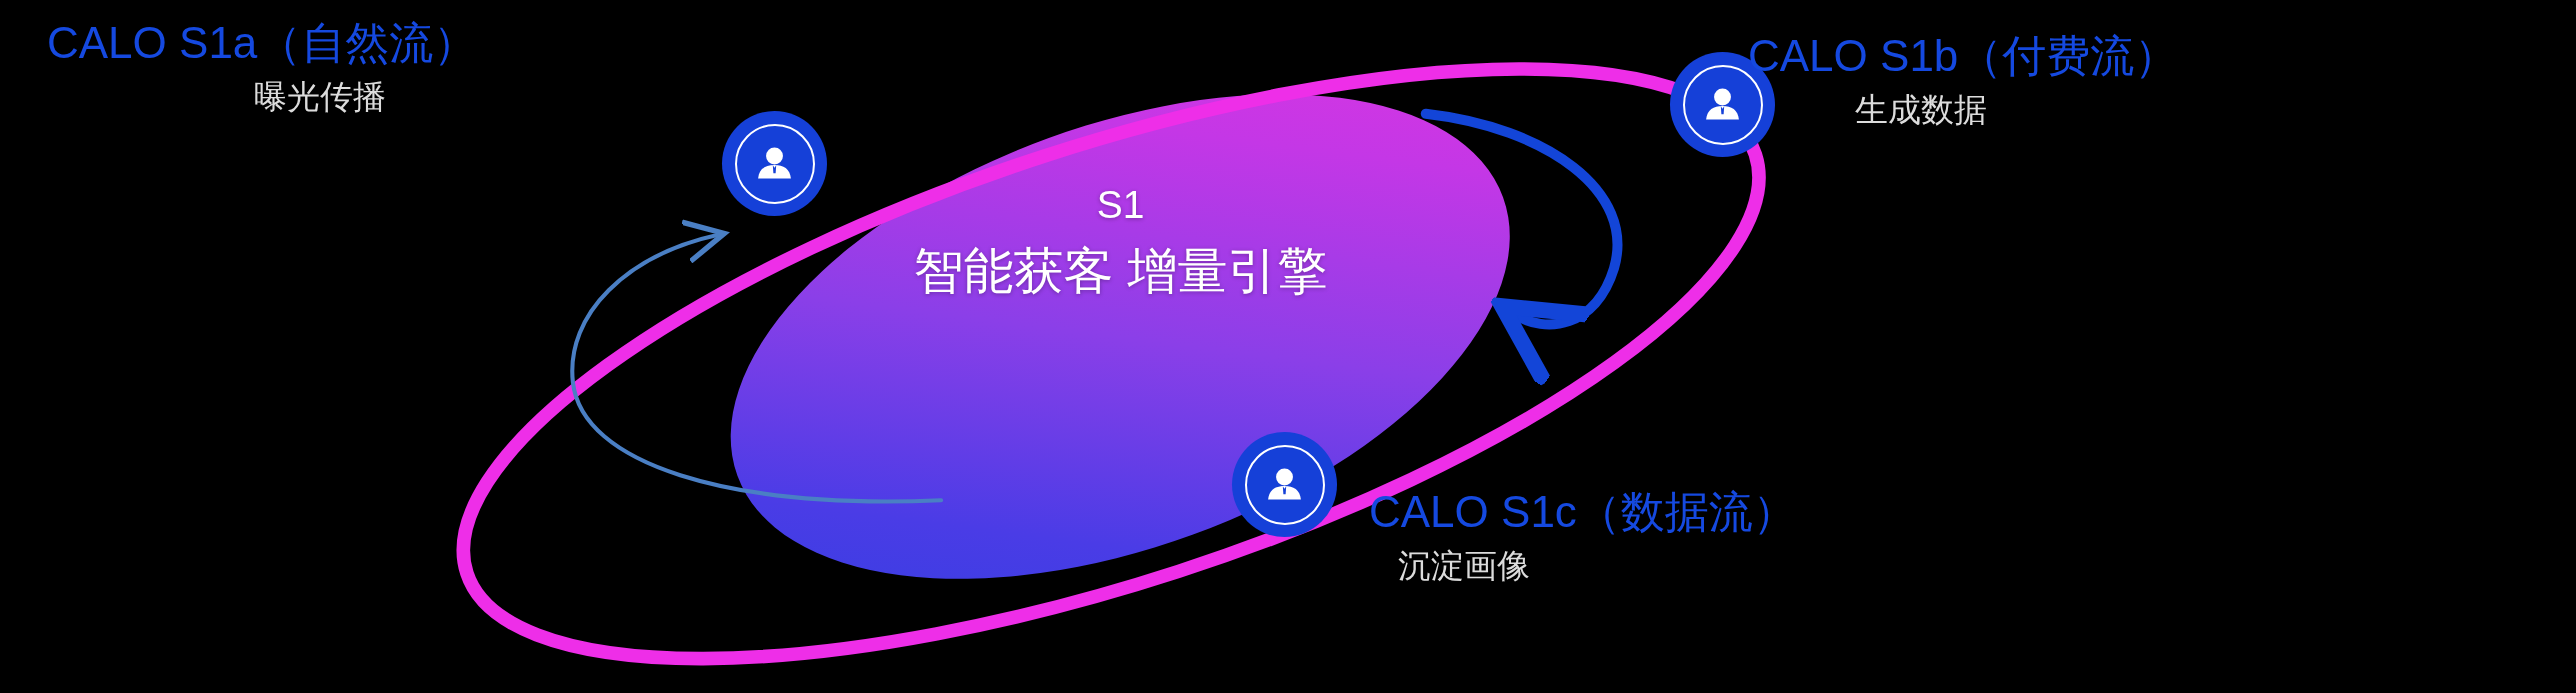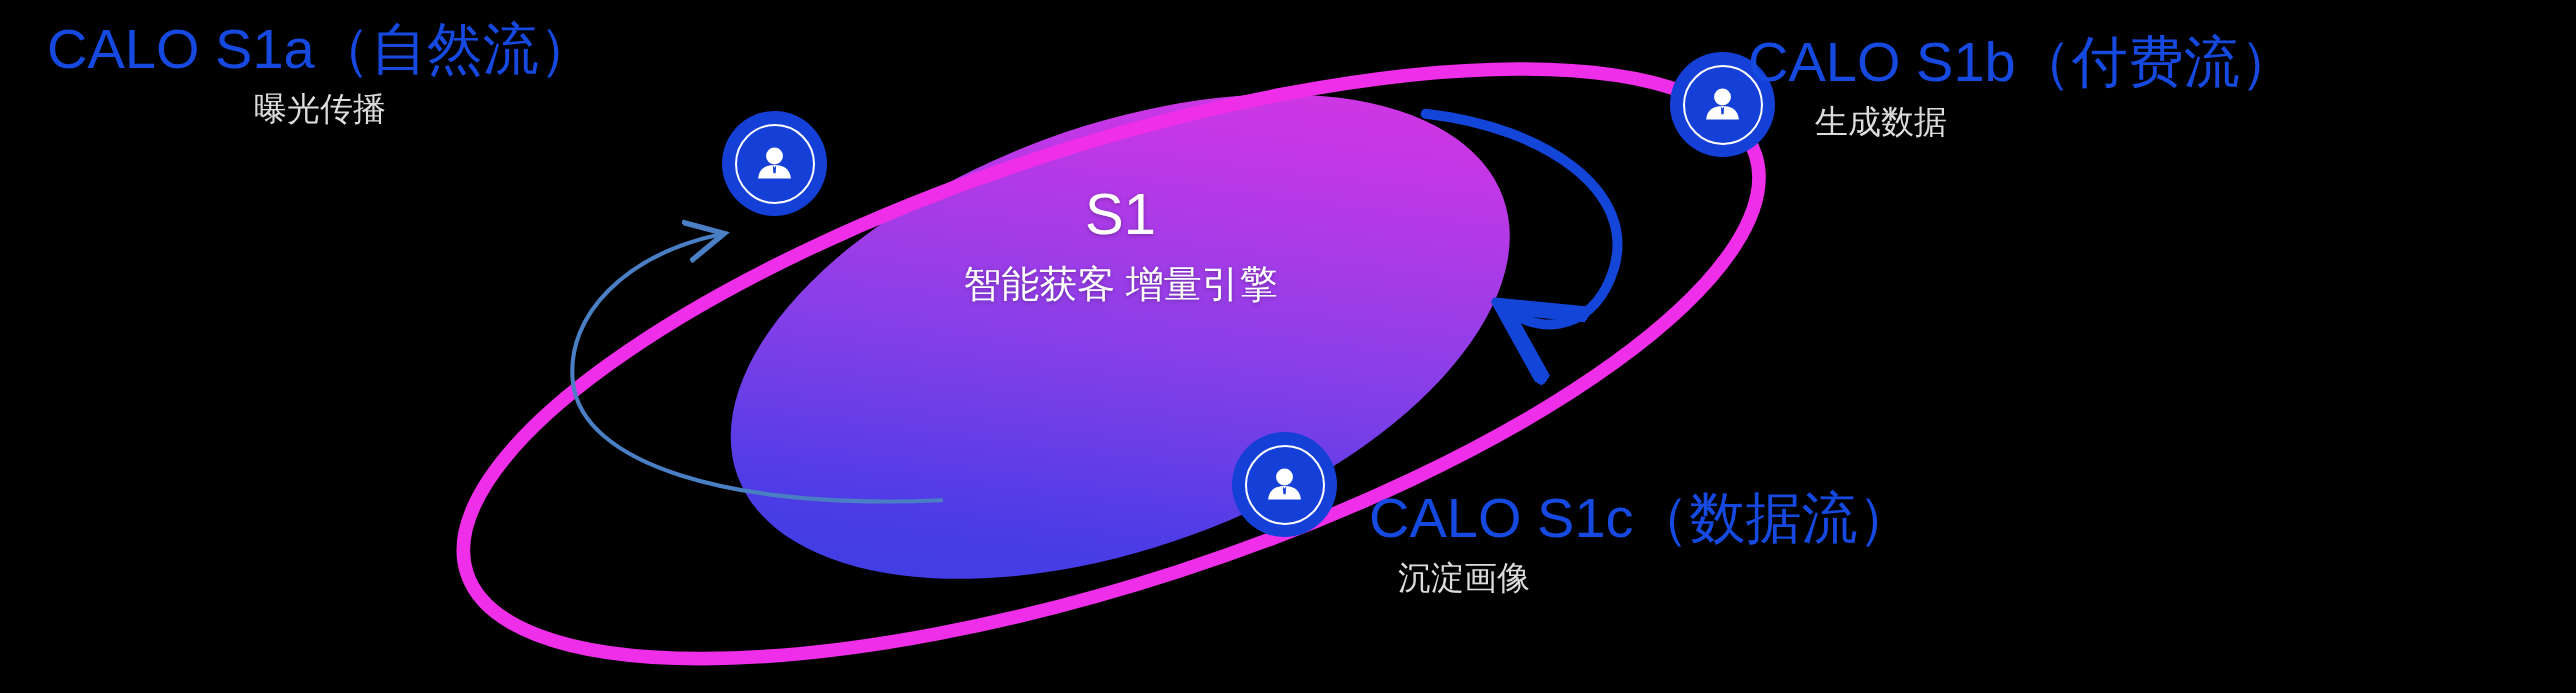--- a/index.html
+++ b/index.html
@@ -26,54 +26,54 @@
     overflow: visible;
   }
 
   
   .label-group {
     position: absolute;
     white-space: nowrap;
   }
   .label-title {
     color: #1549E0;
-    font-size: 56px;
+    font-size: 44px;
     line-height: 1.05;
     letter-spacing: 0px;
     font-weight: 400;
   }
   .label-sub {
     color: #DCDCDC;
     font-size: 33px;
     line-height: 1.1;
     font-weight: 400;
     margin-top: 12.7px;
   }
   .sub-indent-a { margin-left: 207px; }
-  .sub-indent-b { margin-left: 67px; }
+  .sub-indent-b { margin-left: 107px; }
   .sub-indent-c { margin-left: 29px; }
 
   
   .core-text {
     position: absolute;
     left: 866px;
     top: 185px;
     width: 509px;
     text-align: center;
     color: #FFFFFF;
     pointer-events: none;
   }
   .core-title {
-    font-size: 58px;
+    font-size: 39px;
     line-height: 1.0;
     font-weight: 400;
     text-shadow: 0 0.9px 4.5px rgba(0,0,0,0.30);
   }
   .core-sub {
-    font-size: 38px;
+    font-size: 50px;
     line-height: 1.0;
     margin-top: 22px;
     font-weight: 400;
     text-shadow: 0 0.9px 4.5px rgba(0,0,0,0.30);
   }
 
   
   .node {
     position: absolute;
     width: 105px;

